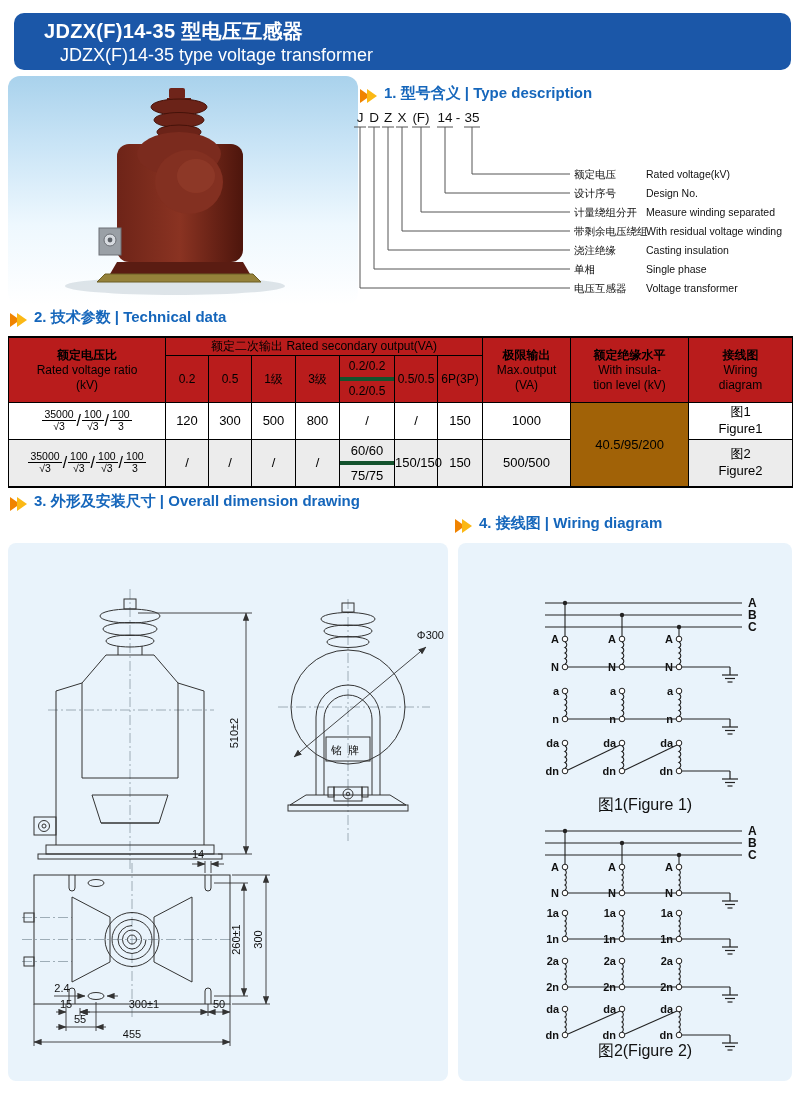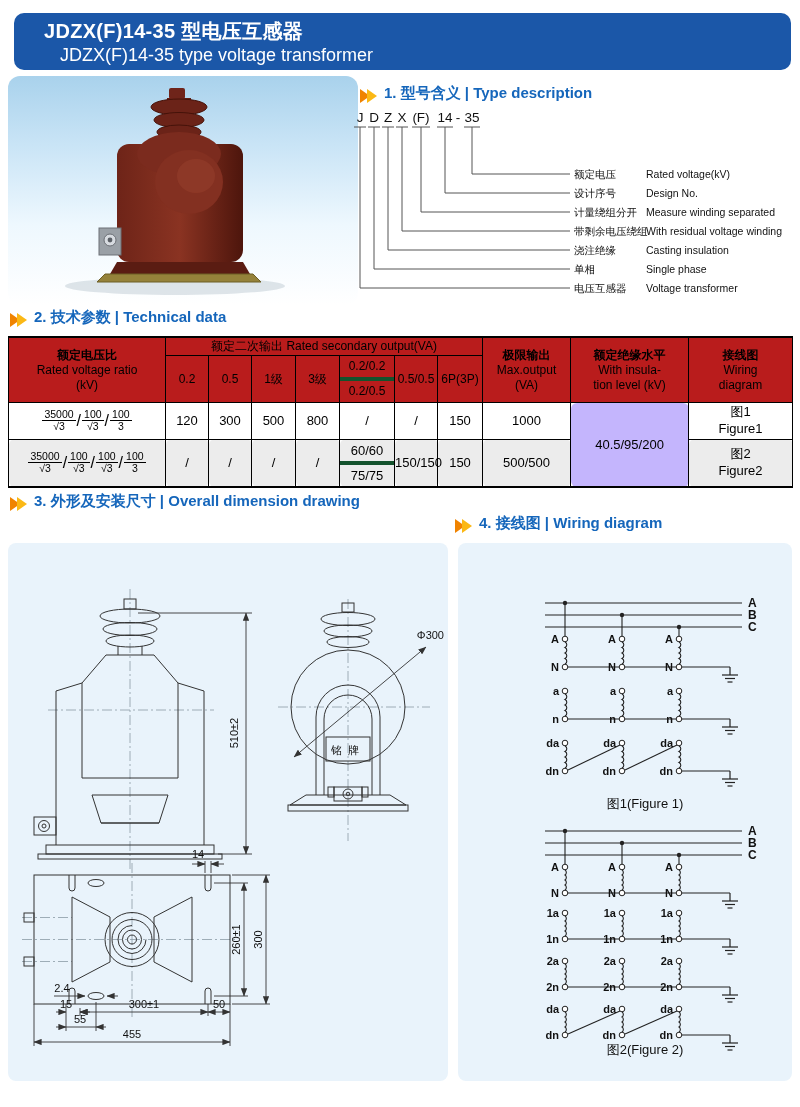--- a/index.html
+++ b/index.html
@@ -26,42 +26,42 @@
   .panel-left{left:8px;top:543px;width:440px;height:538px;}
   .panel-right{left:458px;top:543px;width:334px;height:538px;}
   .panel svg{position:absolute;}
 
   
   .tech-table{position:absolute;left:8px;top:336px;width:784px;border-collapse:collapse;table-layout:fixed;
     text-align:center;color:#000;font-size:12px;border-top:2px solid #000;border-bottom:2px solid #000;}
   .tech-table th,.tech-table td{border:1px solid #000;padding:1px 0;vertical-align:middle;}
   .tech-table thead th{background:#b91c1c;font-weight:normal;line-height:1.25;}
   .tech-table .zh{font-weight:bold;}
-  .tech-table td{font-size:13px;background:#fff;border-radius:6px;}
+  .tech-table td{font-size:13px;background:#fff;}
   .tech-table tr.r2 td{background:#ececec;}
-  .tech-table td.insul{background:#c4b5fd;margin-top:33px;}
+  .tech-table td.insul{background:#a16207;margin-top:33px;}
   .stack div{padding:3px 0;}
   .stack div + div{border-top:4px solid #14532d;}
   .fr{display:inline-block;vertical-align:middle;text-align:center;font-size:10.5px;line-height:1.1;}
   .fr b{display:block;font-weight:normal;border-bottom:1px solid #000;padding:0 2px;}
   .fr span{display:block;}
   .sl{display:inline-block;vertical-align:middle;font-size:16px;margin:0 1px;}
   .wref{font-size:12.5px;line-height:1.3;}
 
   
   svg text{fill:#111;}
   .dw{stroke:#333;fill:none;stroke-width:1;}
   .dm{stroke:#333;fill:none;stroke-width:.9;}
   .cl{stroke:#8a9aa6;fill:none;stroke-width:.8;stroke-dasharray:10 3 2 3;}
   .wl{stroke:#222;fill:none;stroke-width:1.1;}
   .term{fill:#fff;stroke:#222;stroke-width:1;}
   .dt{font-size:11px;}
   .wt{font-size:11px;font-weight:bold;}
   .bt{font-size:12px;font-weight:bold;}
-  .fig-caption{position:absolute;font-size:13px;color:#111;text-align:center;}
+  .fig-caption{position:absolute;font-size:16px;color:#111;text-align:center;}
 </style>
 </head>
 <body>
 
 <div class="page">
 
   <div class="header-bar">
     <div class="t1">JDZX(F)14-35 型电压互感器</div>
     <div class="t2">JDZX(F)14-35 type voltage transformer</div>
   </div>

